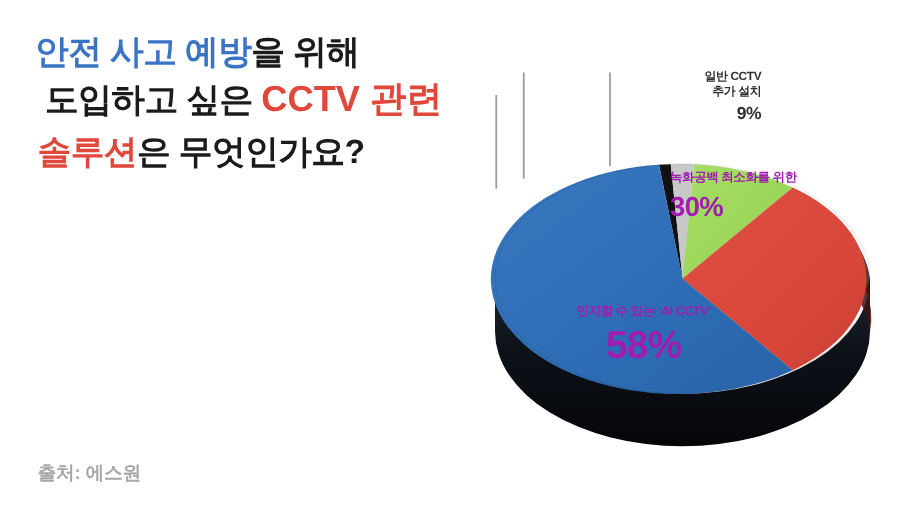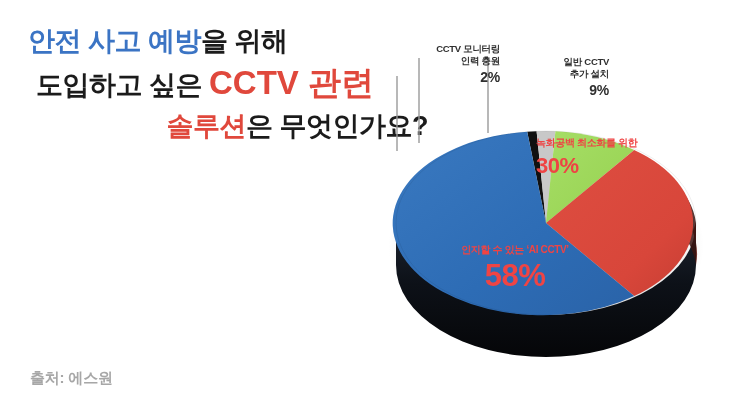--- a/index.html
+++ b/index.html
@@ -10,46 +10,46 @@
   }
   #stage{position:relative;width:730px;height:410px;background:#fff;}
 
   
   .headline{position:absolute;left:28px;top:22px;width:400px;}
   .hl-line{
     font-size:27px;font-weight:bold;letter-spacing:-0.5px;
     color:#1b1b1b;line-height:1.42;white-space:nowrap;
   }
   .hl-line.l2{padding-left:8px;}
-  .hl-line.l3{padding-left:2px;text-align:right;}
+  .hl-line.l3{padding-left:2px;}
   .t-blue{color:#3b74c4;}
   .t-red{color:#e0483c;}
   .t-black{color:#1b1b1b;}
-  .hl-cctv{font-size:33px;letter-spacing:0px;}
+  .hl-cctv{font-size:29px;letter-spacing:0px;}
 
   
   .source{
     position:absolute;left:30px;top:369px;
     font-size:15px;color:#a7a7a7;font-weight:bold;letter-spacing:-0.2px;
   }
 
   
   .chart-wrap{position:absolute;left:370px;top:18px;width:360px;height:375px;}
   .chart-svg{position:absolute;left:0;top:0;}
 
   
   .callout{position:absolute;color:#2f2f2f;line-height:1.28;}
   .callout .cl-txt{font-size:9.5px;font-weight:bold;letter-spacing:-0.3px;white-space:nowrap;}
   .callout .cl-pct{font-size:14px;font-weight:bold;letter-spacing:-0.3px;margin-top:2px;}
   .co-staff{left:396px;top:43px;width:104px;text-align:right;}
   .co-other{left:404px;top:108px;width:76px;text-align:right;}
   .co-addcctv{left:505px;top:56px;width:104px;text-align:right;}
 
   
-  .slice-label{position:absolute;color:#ef4444;}
+  .slice-label{position:absolute;color:#a21caf;}
   .slice-label .sl-txt{font-size:10px;font-weight:bold;letter-spacing:-0.35px;line-height:1.42;white-space:nowrap;}
   .slice-label .sl-pct{font-weight:bold;letter-spacing:-0.5px;}
   .sl-red{left:536px;top:136px;text-align:left;}
   .sl-red .sl-pct{font-size:22px;margin-top:3px;}
   .sl-blue{left:410px;top:243px;width:210px;text-align:center;}
   .sl-blue .sl-pct{font-size:31px;margin-top:1px;}
 </style>
 </head>
 <body>
 
@@ -115,25 +115,20 @@
       <path d="M 176 205 L 264.2 278.1 A 150 92 0 1 1 157.2 113.7 Z" fill="url(#gBlueTop)"></path>
 
       <ellipse cx="176" cy="205" rx="150" ry="92" fill="none" stroke="#000000" stroke-opacity="0.07" stroke-width="1"></ellipse>
 
       <line x1="27" y1="58" x2="27" y2="133" stroke="#9a9a9a" stroke-width="1.4"></line>
       <line x1="49" y1="40" x2="49" y2="125" stroke="#9a9a9a" stroke-width="1.4"></line>
       <line x1="118" y1="40" x2="118" y2="115" stroke="#9a9a9a" stroke-width="1.4"></line>
     </svg>
   </div>
 
-  <div class="callout co-staff">
-    <div class="cl-txt">CCTV 모니터링</div>
-    <div class="cl-txt">인력 충원</div>
-    <div class="cl-pct">2%</div>
-  </div>
 
 
   <div class="callout co-addcctv">
     <div class="cl-txt">일반 CCTV</div>
     <div class="cl-txt">추가 설치</div>
     <div class="cl-pct">9%</div>
   </div>
 
   <div class="slice-label sl-red">
     <div class="sl-txt">녹화공백 최소화를 위한</div>

